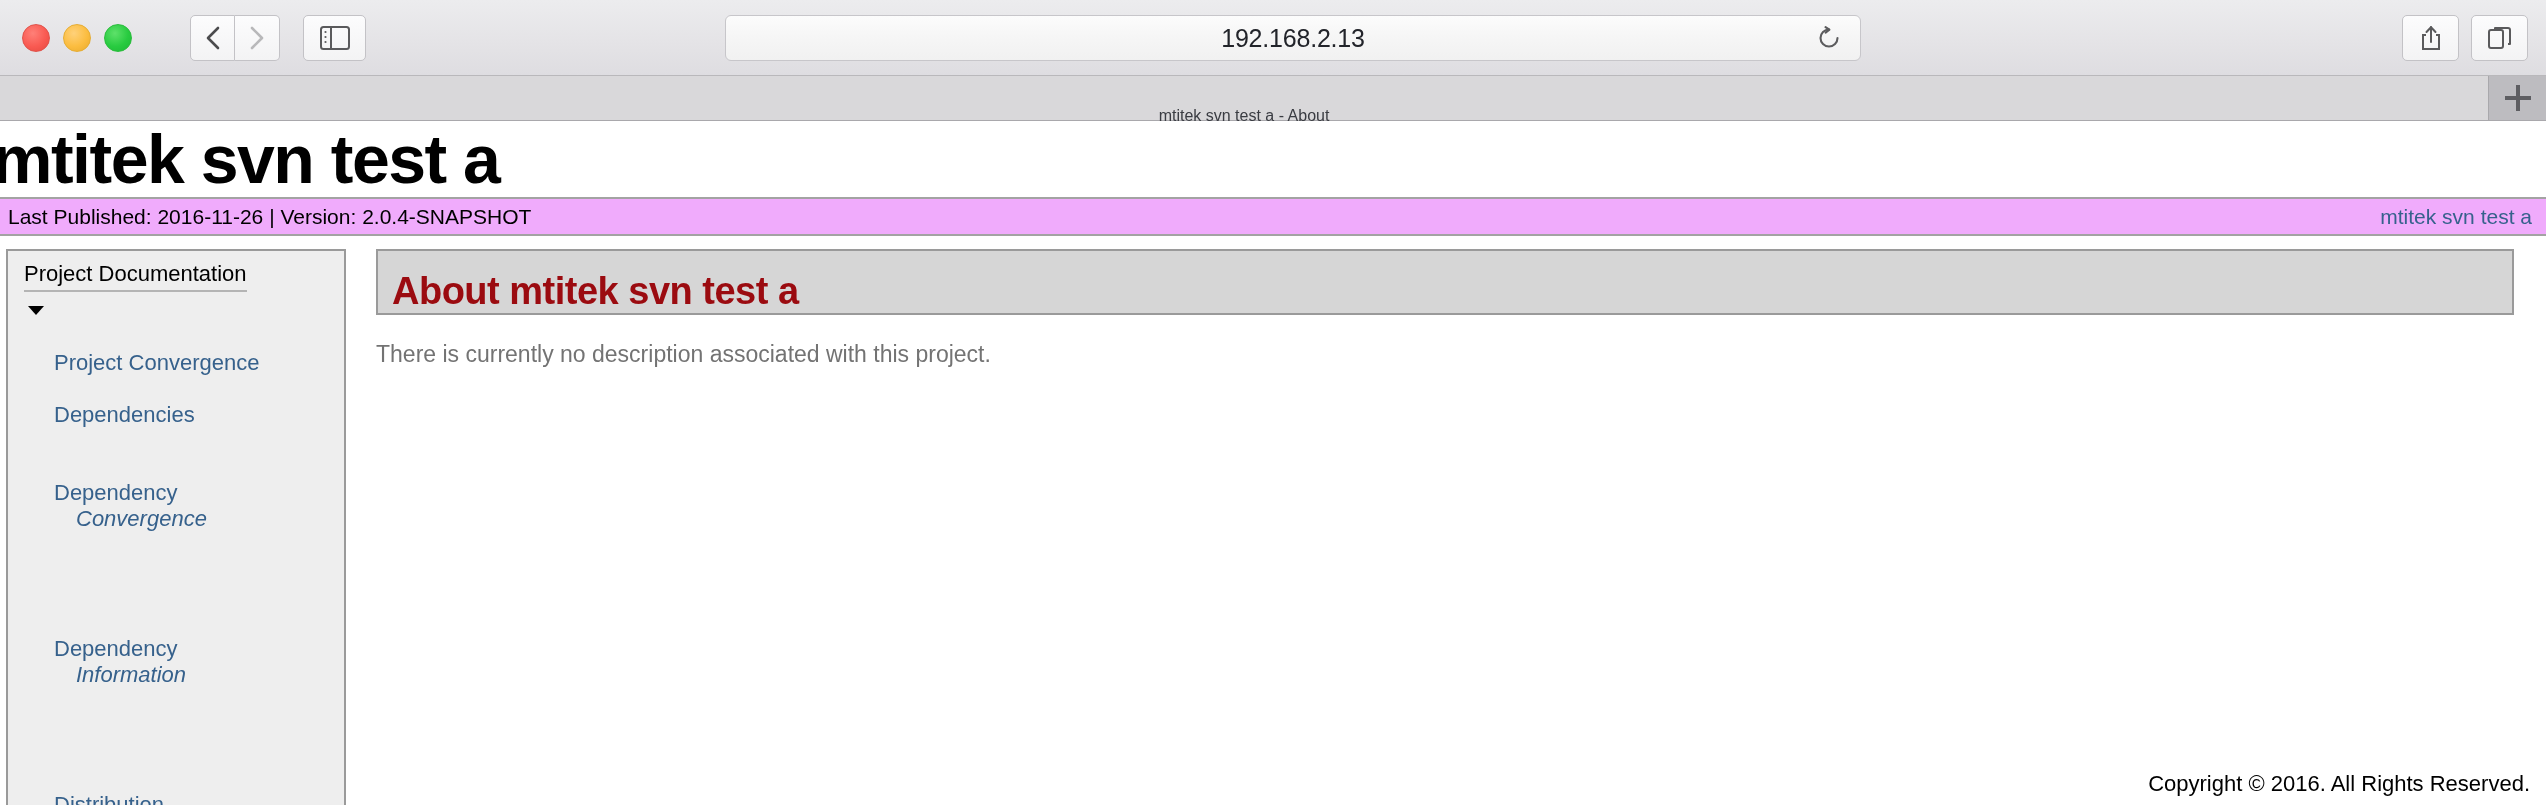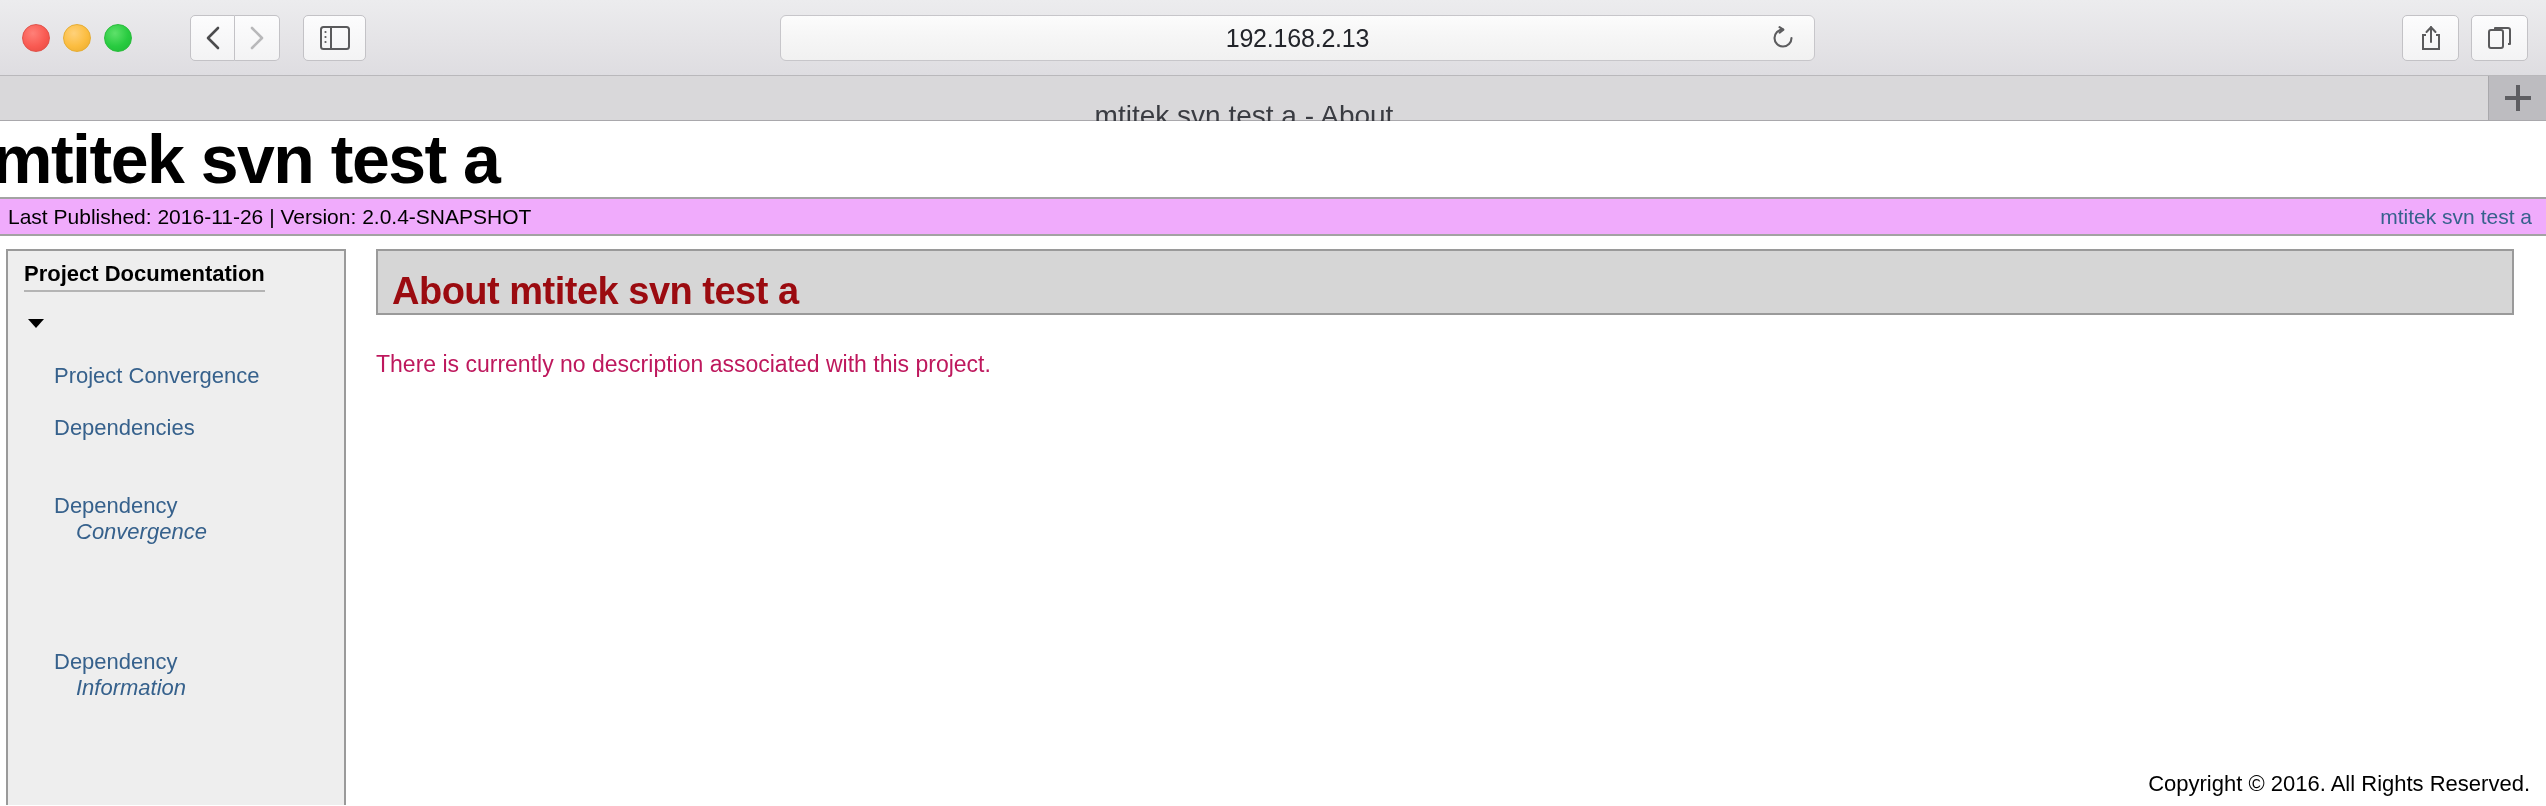--- a/index.html
+++ b/index.html
@@ -66,23 +66,23 @@
     background: linear-gradient(to bottom, #fcfcfd 0%, #f3f3f4 100%);
     border: 1px solid #c3c2c6;
     display: flex;
     align-items: center;
     justify-content: center;
     box-sizing: border-box;
   }
 
   .url-wrap {
     position: absolute;
-    left: 780px;
+    left: 725px;
     top: 15px;
-    width: 1035px;
+    width: 1136px;
     height: 46px;
   }
   .url-bar {
     width: 100%;
     height: 100%;
     box-sizing: border-box;
     background: linear-gradient(to bottom, #fcfcfc 0%, #f6f6f6 45%, #f1f1f1 100%);
     border: 1px solid #c7c6ca;
     border-radius: 6px;
     display: flex;
@@ -131,21 +131,21 @@
   .tab-active {
     flex: 1;
     background: #d9d8da;
     display: flex;
     align-items: center;
     justify-content: center;
     border-right: 1px solid #a9a8ac;
     box-sizing: border-box;
   }
   .tab-title {
-    font-size: 28px;
+    font-size: 16px;
     color: #3a3c42;
     font-family: "Liberation Sans", sans-serif;
     margin-top: 36px;
   }
   .tab-new {
     width: 57px;
     display: flex;
     align-items: center;
     justify-content: center;
     background: #bdbcc0;
@@ -221,23 +221,23 @@
     width: 340px;
     margin-left: 6px;
     border: 2px solid #9a9a9a;
     background: #eeeeee;
     box-sizing: border-box;
     padding: 10px 0 14px 0;
     flex: none;
   }
   .nav-head {
     font-size: 22px;
-    font-weight: bold;
+    font-weight: normal;
     color: #000;
-    margin: 0 16px 17px 16px;
+    margin: 0 16px 4px 16px;
     padding-bottom: 3px;
     border-bottom: 2px solid #b4b4b4;
     display: inline-block;
   }
   .nav-head-wrap { padding: 0 0 2px 0; }
   .nav-list { list-style: none; margin: 0; padding: 0; }
   .nav-item {
     font-size: 22px;
     line-height: 26px;
     padding-left: 46px;
@@ -275,24 +275,24 @@
   }
   .section-head h2 {
     margin: 0;
     font-size: 38px;
     font-weight: bold;
     color: #9b0b10;
     letter-spacing: -0.5px;
     font-family: "Liberation Sans", sans-serif;
   }
   .section-body {
-    padding-top: 36px;
+    padding-top: 26px;
     padding-left: 0;
     font-size: 23px;
-    color: #be185d;
+    color: #737373;
   }
 
   .footer {
     position: absolute;
     bottom: 0;
     left: 0;
     width: 2546px;
     text-align: right;
     padding-right: 16px;
     padding-bottom: 8px;

